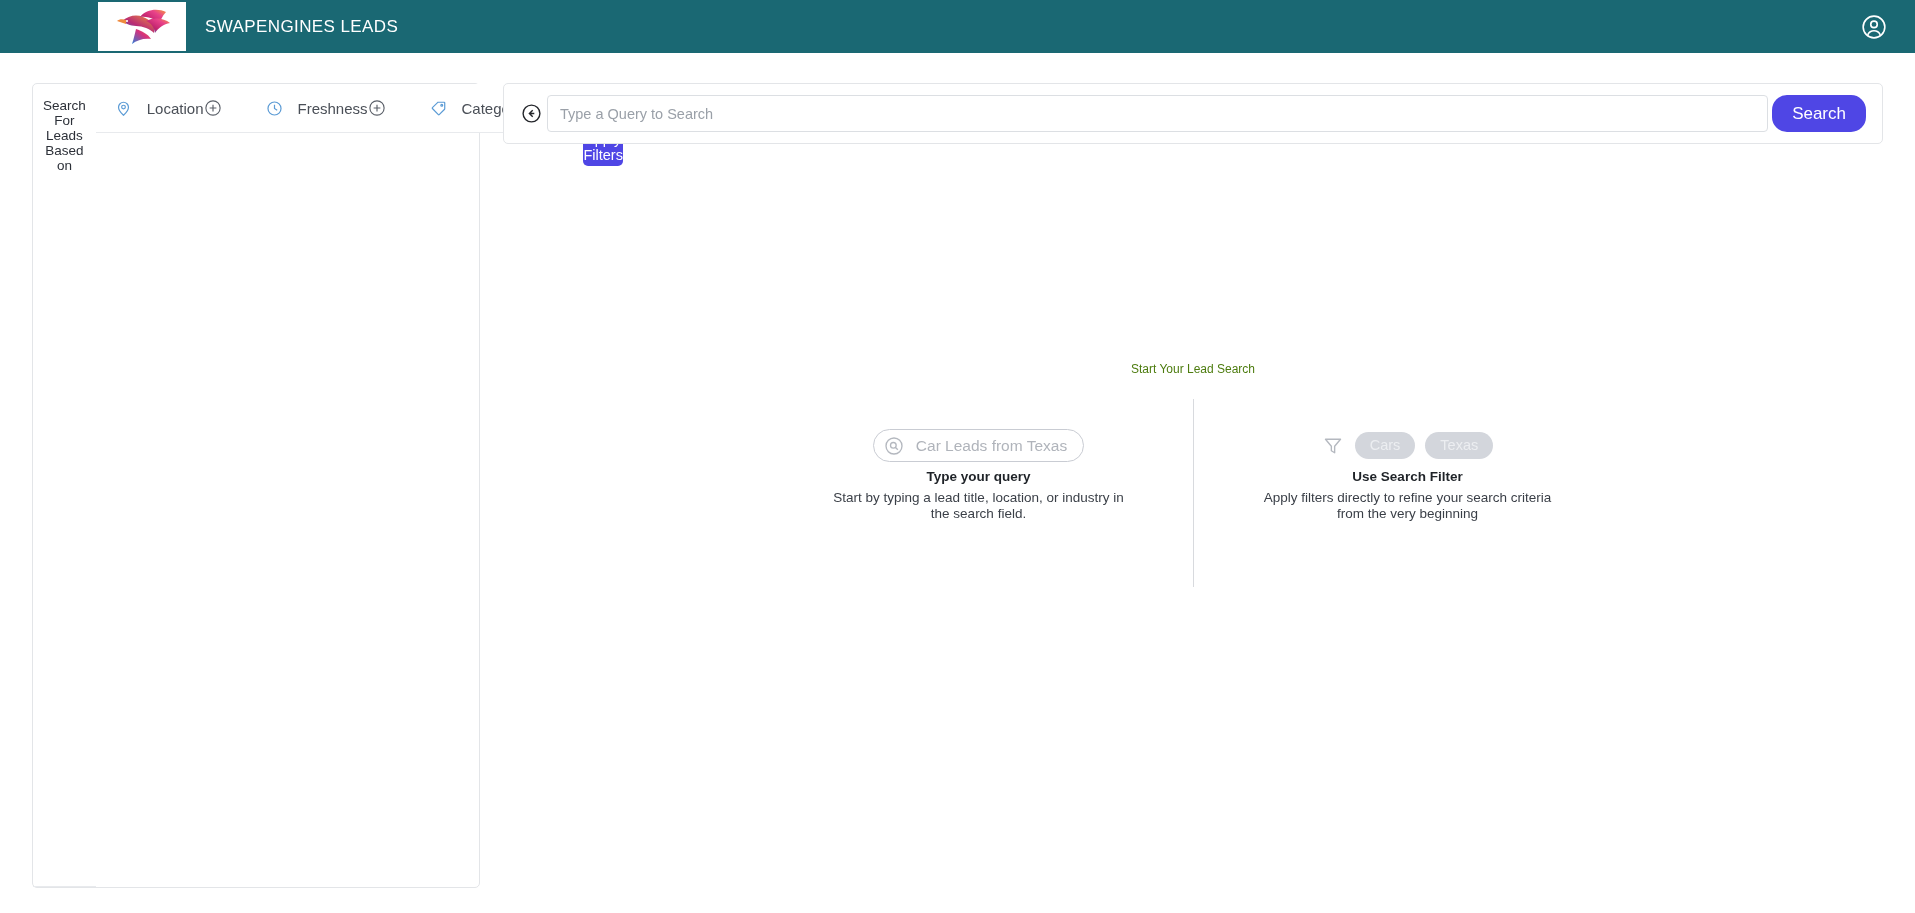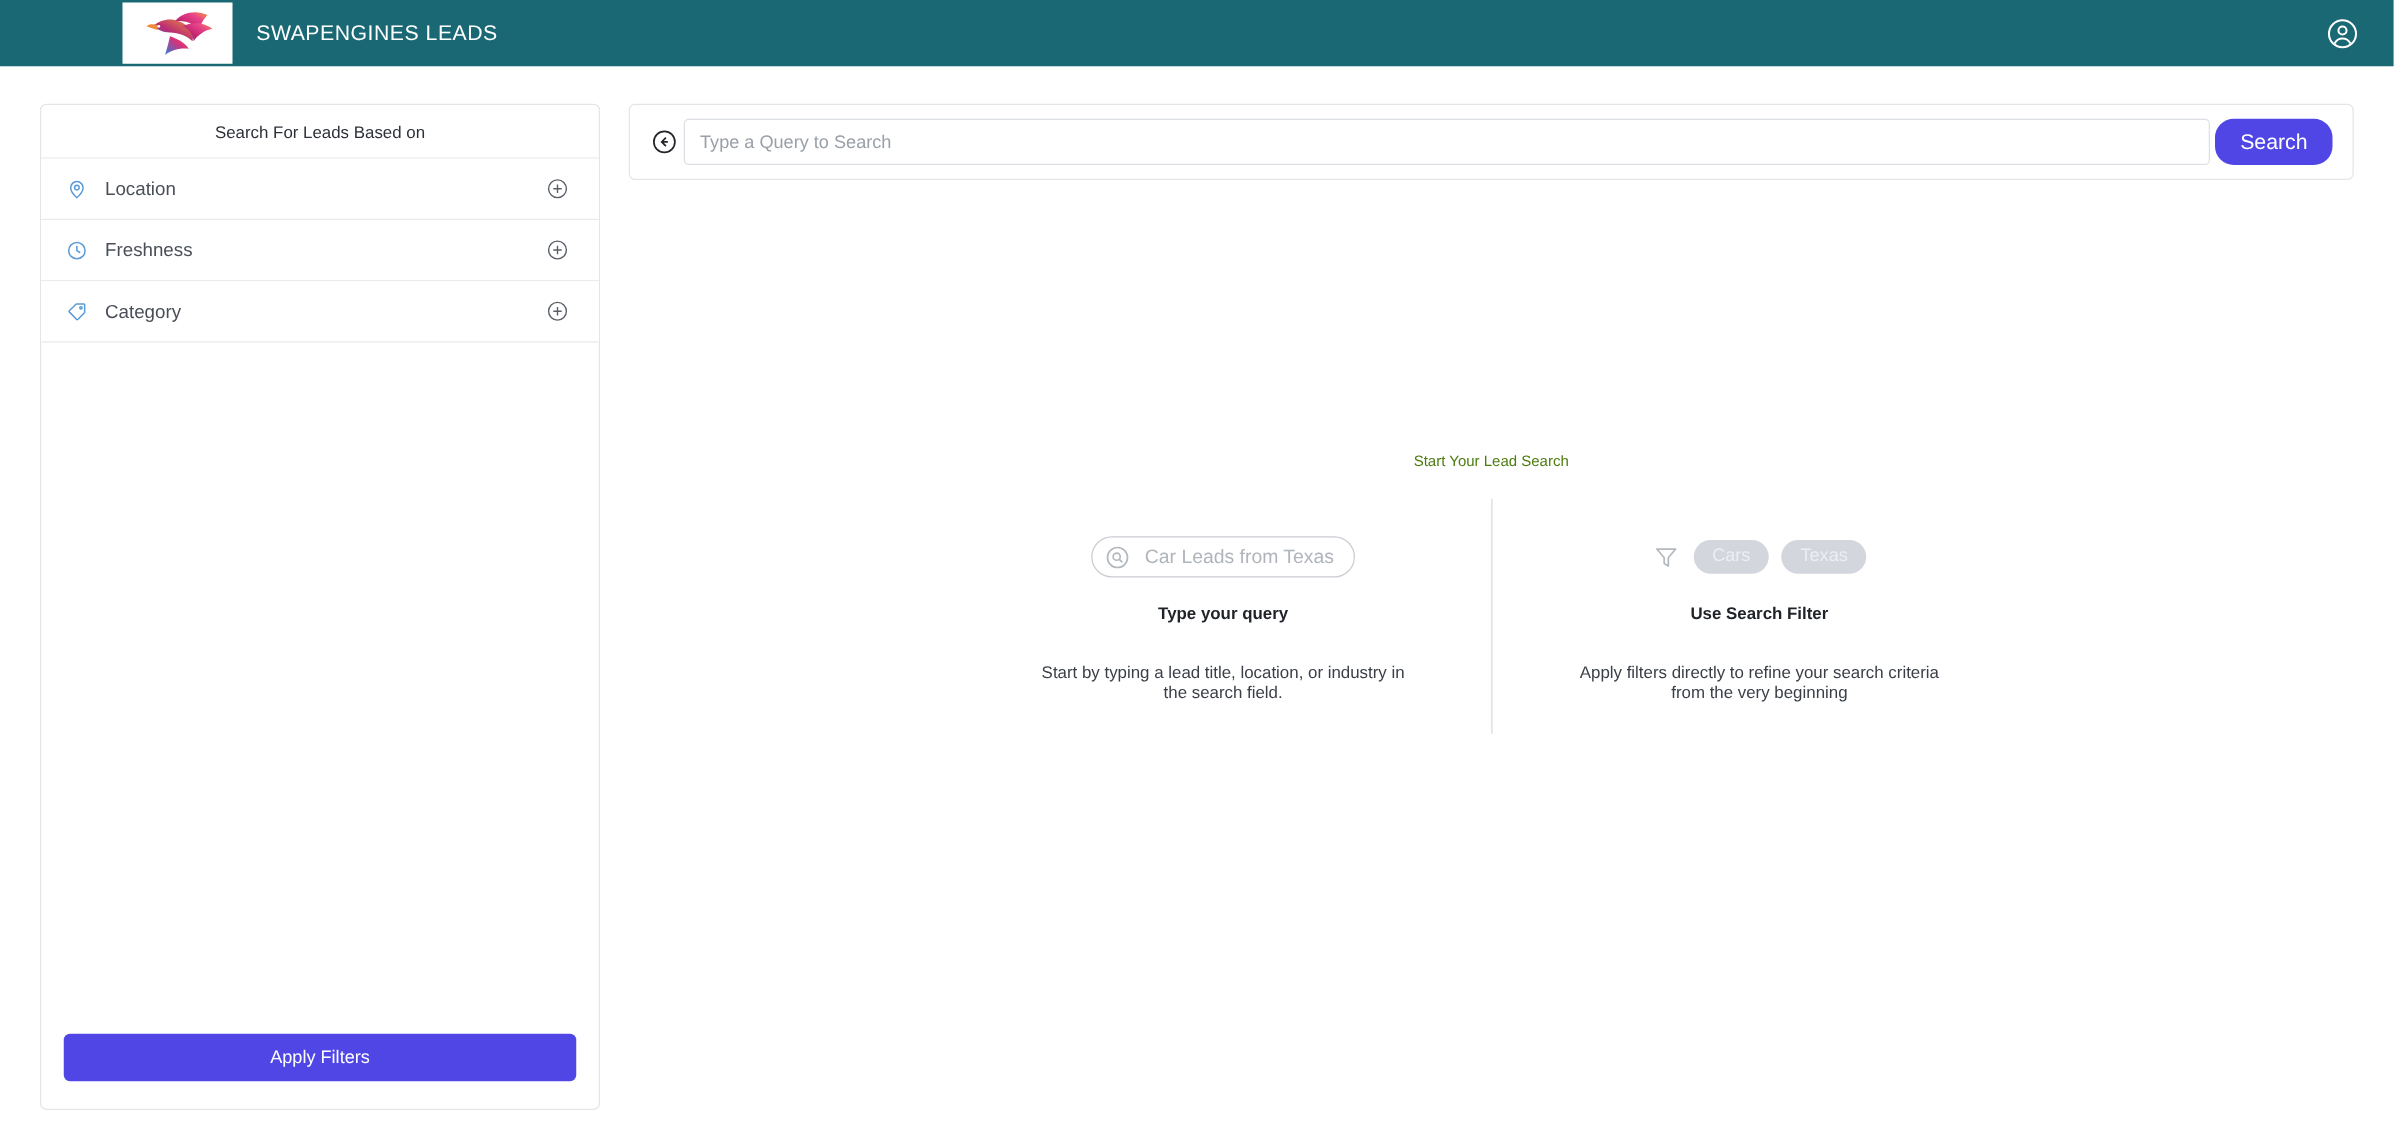--- a/index.html
+++ b/index.html
@@ -64,21 +64,21 @@
   }
 
   
   .sidebar {
     width: 448px;
     margin-left: 32px;
     background: #ffffff;
     border: 1px solid #e3e5e8;
     border-radius: 5px;
     display: flex;
-    flex-direction: column;
+    flex-direction: row;
     height: 805px;
   }
   .sidebar-header {
     text-align: center;
     font-size: 13.5px;
     color: #2c3038;
     padding: 14px 10px 13px;
     border-bottom: 1px solid #e8eaed;
   }
   .filter-row {
@@ -245,27 +245,27 @@
   }
   .chip {
     background: #d3d6dc;
     color: #eceef1;
     border-radius: 14px;
     padding: 4px 15px;
     font-size: 14.5px;
     line-height: 1.35;
   }
   .hint-heading {
-    margin-top: 22px;
+    margin-top: 8px;
     font-size: 13.5px;
     font-weight: bold;
     color: #1f2328;
   }
   .hint-desc {
-    margin-top: 32px;
+    margin-top: 6px;
     font-size: 13.5px;
     line-height: 1.22;
     color: #3a3f47;
     text-align: center;
     max-width: 300px;
   }
 </style>
 </head>
 <body>
 

